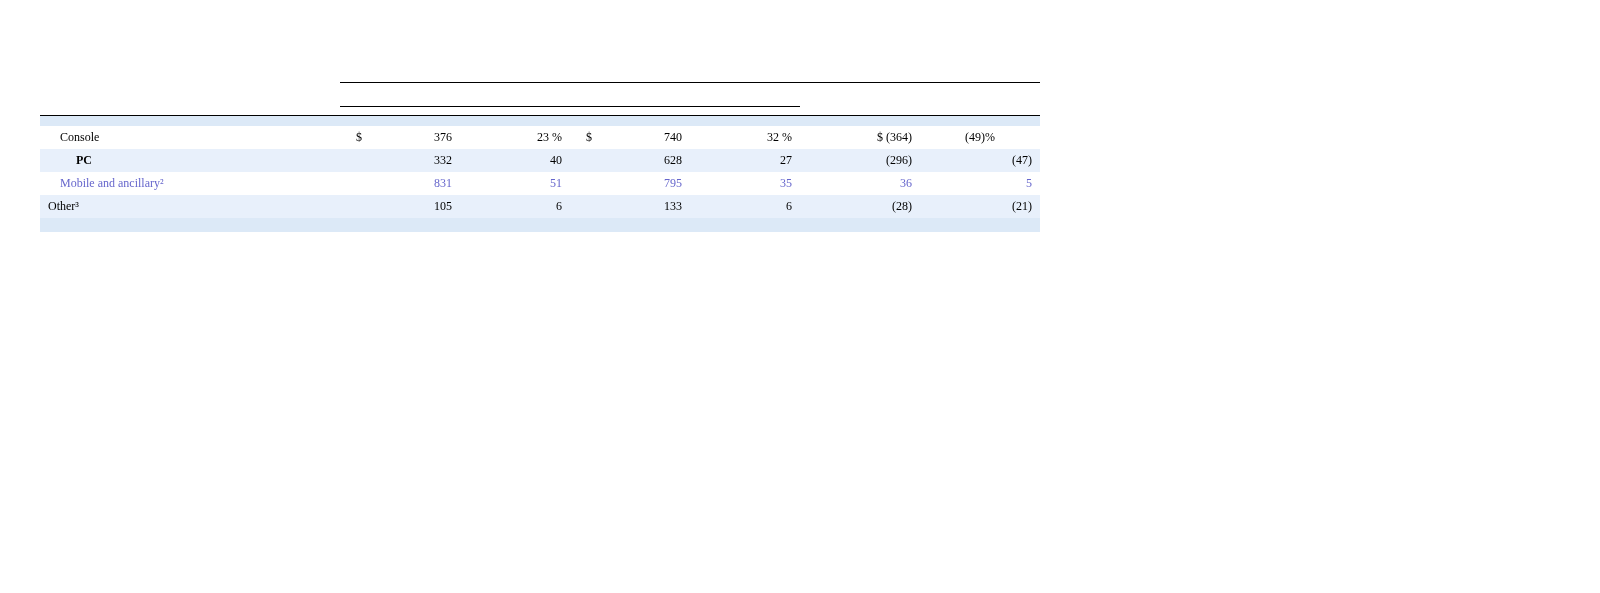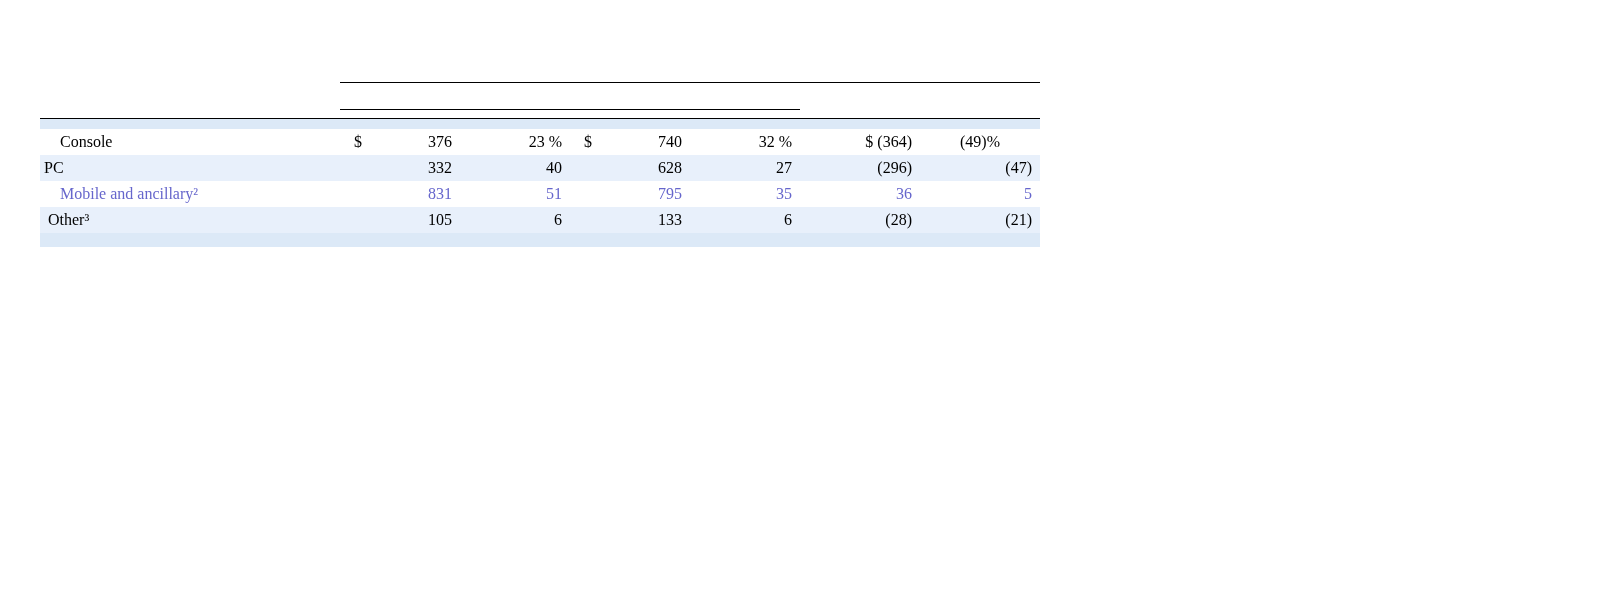--- a/index.html
+++ b/index.html
@@ -17,21 +17,21 @@
       font-size: 15px;
       line-height: 1.5;
       margin-bottom: 24px;
     }
     .table-wrapper {
       width: 100%;
     }
     table {
       width: 100%;
       border-collapse: collapse;
-      font-size: 16px;
+      font-size: 12px;
     }
     th, td {
       padding: 4px 8px;
       text-align: right;
       vertical-align: middle;
     }
     th {
       font-weight: bold;
     }
     td.label-col {
@@ -153,21 +153,21 @@
           <td class="dollar-col" style="color: inherit;">$</td>
           <td class="amount-col" style="color: inherit;">376</td>
           <td class="pct-col" style="color: inherit;">23 %</td>
           <td class="dollar-col" style="color: inherit;">$</td>
           <td class="amount-col" style="color: inherit;">740</td>
           <td class="pct-col" style="color: inherit;">32 %</td>
           <td class="change-col" style="color: inherit; text-align: right;">$  (364)</td>
           <td class="pct-change-col" style="color: inherit; text-align: center;">(49)%</td>
         </tr>
         <tr style="background-color: rgb(232, 240, 251);">
-          <td class="label-col" style="padding-left: 4px; color: inherit;">PC</td>
+          <td class="label-col" style="padding-left: 36px; color: inherit; font-weight: bold;">PC</td>
           <td class="dollar-col" style="color: inherit;"></td>
           <td class="amount-col" style="color: inherit;">332</td>
           <td class="pct-col" style="color: inherit;">40</td>
           <td class="dollar-col" style="color: inherit;"></td>
           <td class="amount-col" style="color: inherit;">628</td>
           <td class="pct-col" style="color: inherit;">27</td>
           <td class="change-col" style="color: inherit; text-align: right;">  (296)</td>
           <td class="pct-change-col" style="color: inherit; text-align: right;">(47)</td>
         </tr>
         <tr style="background-color: rgb(255, 255, 255);">

